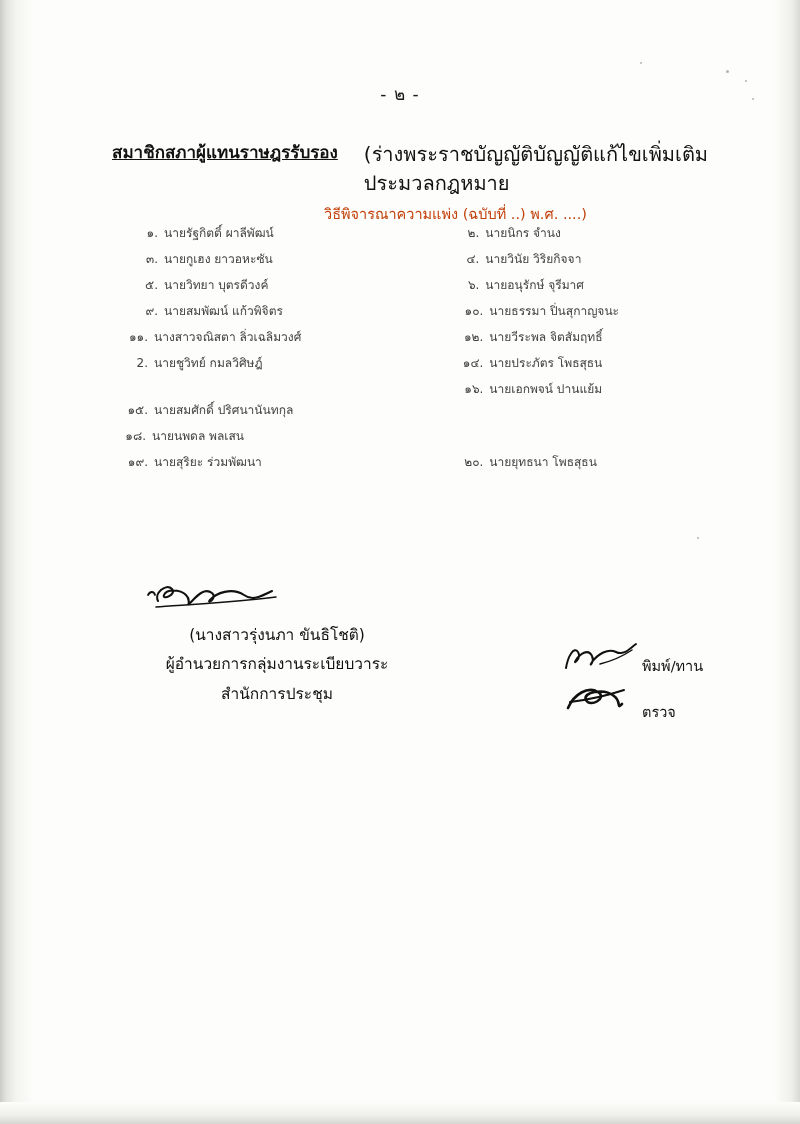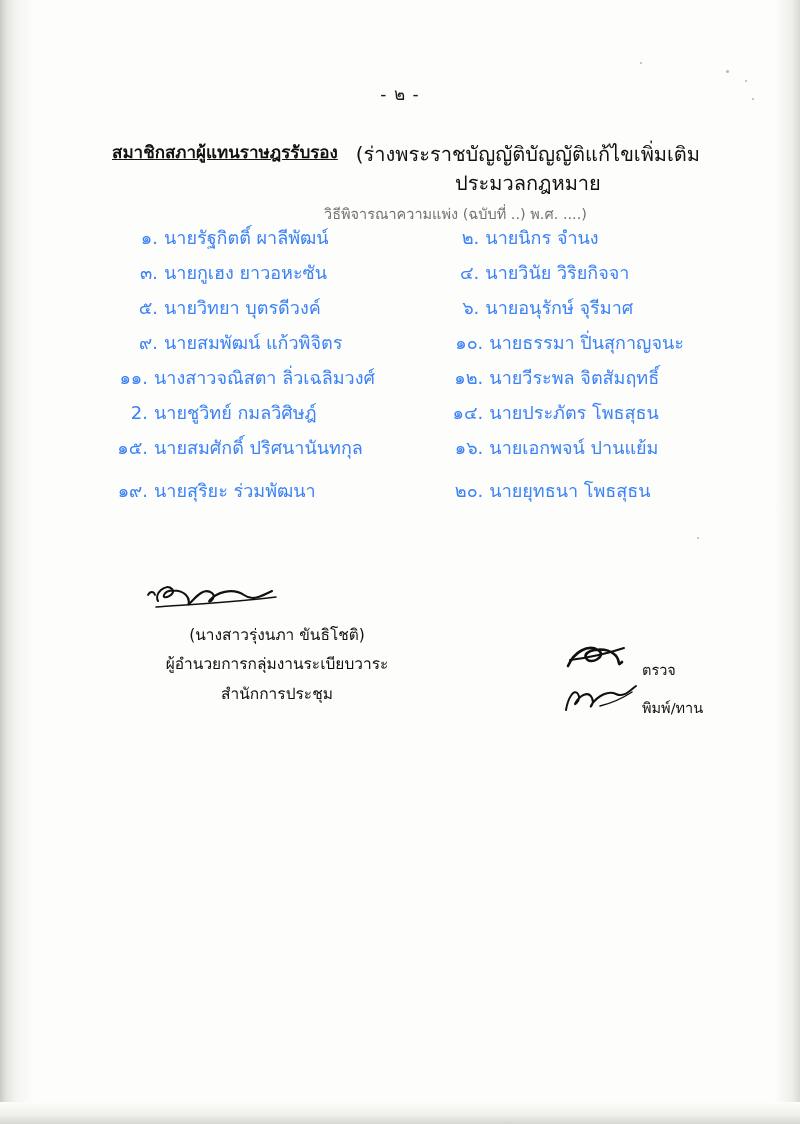--- a/index.html
+++ b/index.html
@@ -56,56 +56,55 @@
 
   .heading-block {
     position: absolute;
     top: 138px;
     left: 112px;
     width: 600px;
   }
   .heading-line1 {
     display: flex;
     align-items: flex-start;
-    gap: 6px;
-    text-align: center;
+    gap: 26px;
   }
   .heading-title {
     font-size: 17px;
     font-weight: bold;
     color: #111;
     text-decoration: underline;
     white-space: nowrap;
   }
   .heading-paren {
     font-size: 20px;
     color: #111;
     line-height: 1.45;
     padding-top: 2px;
   }
   .heading-line2 {
     font-size: 14.5px;
-    color: #737373;
+    color: #c2410c;
     margin-left: 212px;
     margin-top: 4px;
   }
 
   .names {
     position: absolute;
     top: 224px;
     left: 112px;
     width: 610px;
   }
   .name-row {
     display: flex;
     margin-bottom: 8px;
   }
   .name-cell {
-    font-size: 18px;
-    color: #3b82f6;
+    font-size: 12px;
+    color: #404040;
     line-height: 1.5;
     white-space: nowrap;
   }
   .col-left {
     width: 330px;
     padding-left: 16px;
   }
   .col-right {
     width: 280px;
   }
@@ -247,28 +246,31 @@
       <div class="name-cell col-left">
         <span class="num num-wide" style="margin-left:-14px;">2.</span><span>นายชูวิทย์ กมลวิศิษฎ์</span>
       </div>
       <div class="name-cell col-right">
         <span class="num num-wide">๑๔.</span><span>นายประภัตร โพธสุธน</span>
       </div>
     </div>
 
     <div class="name-row">
       <div class="name-cell col-left">
-        <span class="num num-wide" style="margin-left:-14px;">๑๕.</span><span>นายสมศักดิ์ ปริศนานันทกุล</span>
+        <span class="num num-wide" style="margin-left:-14px;margin-top:21px;">๑๕.</span><span>นายสมศักดิ์ ปริศนานันทกุล</span>
       </div>
       <div class="name-cell col-right">
         <span class="num num-wide">๑๖.</span><span>นายเอกพจน์ ปานแย้ม</span>
       </div>
     </div>
 
     <div class="name-row">
+      <div class="name-cell col-right">
+        <span class="num num-wide">๑๘.</span><span>นายนพดล พลเสน</span>
+      </div>
     </div>
 
     <div class="name-row">
       <div class="name-cell col-left">
         <span class="num num-wide" style="margin-left:-14px;text-align:right;">๑๙.</span><span>นายสุริยะ ร่วมพัฒนา</span>
       </div>
       <div class="name-cell col-right">
         <span class="num num-wide">๒๐.</span><span>นายยุทธนา โพธสุธน</span>
       </div>
     </div>
@@ -284,27 +286,27 @@
       </svg>
     </div>
     <span class="certify-line">(นางสาวรุ่งนภา ขันธิโชติ)</span>
     <span class="certify-line">ผู้อำนวยการกลุ่มงานระเบียบวาระ</span>
     <span class="certify-line">สำนักการประชุม</span>
   </div>
 
   <div class="stamp-block">
     <div class="stamp-row">
       <svg class="stamp-svg" width="80" height="40" viewBox="0 0 80 40">
+        <path d="M6 30 C8 18, 14 8, 18 14 C22 20, 12 28, 16 22 C20 16, 28 10, 32 18 C35 24, 28 30, 32 24 C38 16, 48 10, 56 14 C64 18, 70 10, 76 6" fill="none" stroke="#111" stroke-width="2" stroke-linecap="round"></path>
+        <path d="M40 26 C48 24, 60 20, 72 12" fill="none" stroke="#111" stroke-width="1.5" stroke-linecap="round"></path>
+      </svg>
+      <span class="stamp-label">พิมพ์/ทาน</span>
+    </div>
+    <div class="stamp-row">
+      <svg class="stamp-svg" width="80" height="40" viewBox="0 0 80 40">
         <path d="M8 28 C14 14, 28 6, 38 12 C48 18, 30 28, 26 20 C22 12, 44 8, 54 16 C62 22, 56 30, 62 24" fill="none" stroke="#111" stroke-width="2.6" stroke-linecap="round"></path>
         <path d="M10 22 C26 20, 46 16, 64 10" fill="none" stroke="#111" stroke-width="2" stroke-linecap="round"></path>
       </svg>
       <span class="stamp-label2">ตรวจ</span>
     </div>
-    <div class="stamp-row">
-      <svg class="stamp-svg" width="80" height="40" viewBox="0 0 80 40">
-        <path d="M6 30 C8 18, 14 8, 18 14 C22 20, 12 28, 16 22 C20 16, 28 10, 32 18 C35 24, 28 30, 32 24 C38 16, 48 10, 56 14 C64 18, 70 10, 76 6" fill="none" stroke="#111" stroke-width="2" stroke-linecap="round"></path>
-        <path d="M40 26 C48 24, 60 20, 72 12" fill="none" stroke="#111" stroke-width="1.5" stroke-linecap="round"></path>
-      </svg>
-      <span class="stamp-label">พิมพ์/ทาน</span>
-    </div>
   </div>
 
 </div>
 
 </body></html>

